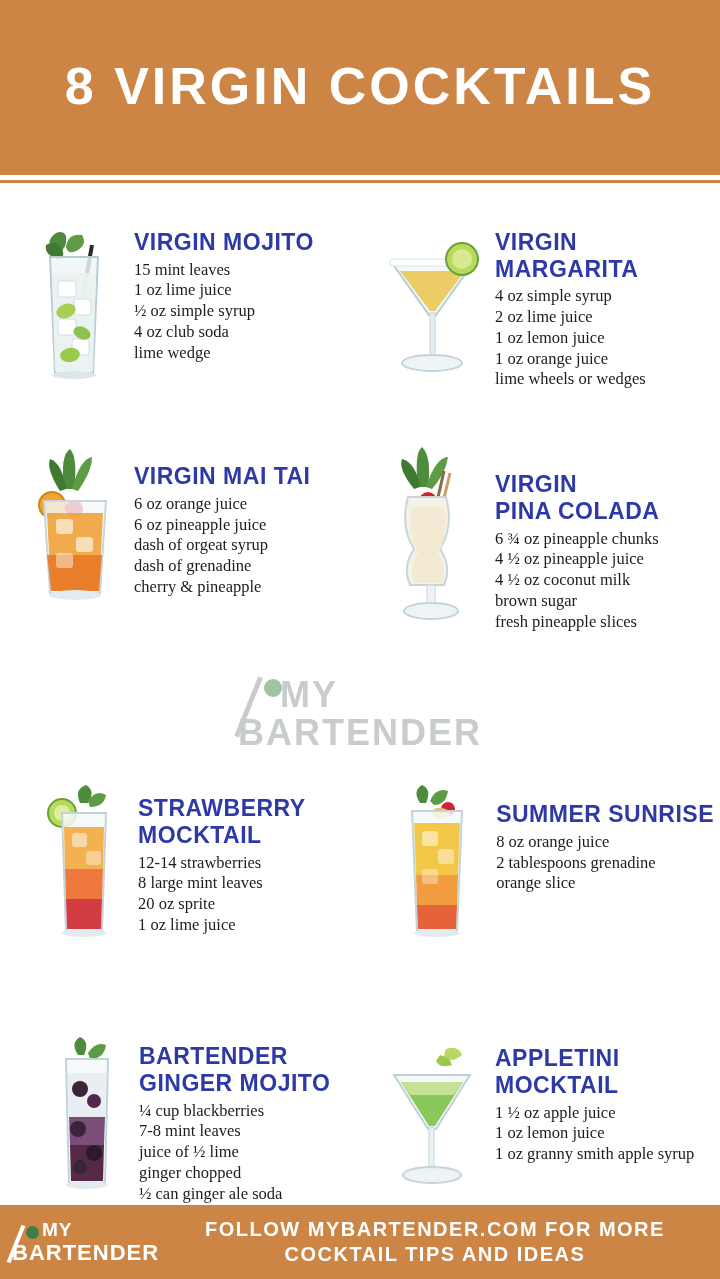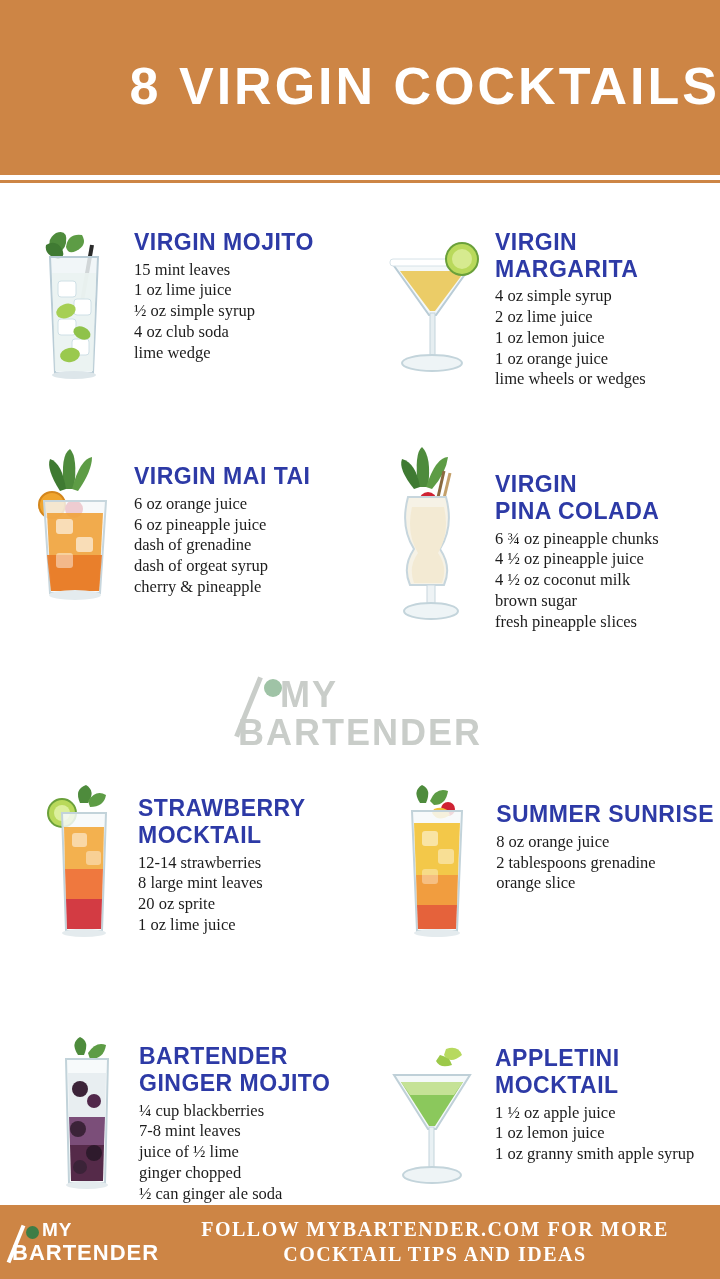--- a/index.html
+++ b/index.html
@@ -15,21 +15,21 @@
     position: relative;
   }
 
   
   .header {
     width: 720px;
     height: 172px;
     background: #cd8545;
     display: flex;
     align-items: center;
-    justify-content: flex-end;
+    justify-content: center;
     box-sizing: border-box;
   }
   .header-title {
     font-family: "Liberation Sans", sans-serif;
     font-weight: bold;
     font-size: 52px;
     letter-spacing: 3px;
     color: #ffffff;
     text-align: center;
     line-height: 1;
@@ -190,21 +190,21 @@
     top: 6px;
     width: 13px;
     height: 13px;
     border-radius: 50%;
     background: #3e7d46;
   }
   .footer-text {
     flex: 1;
     text-align: center;
     color: #ffffff;
-    font-family: Liberation Serif, serif;
+    font-family: Liberation Sans, sans-serif;
     font-weight: bold;
     font-size: 20px;
     letter-spacing: 1.5px;
     line-height: 1.25;
     padding-right: 20px;
   }
 
   svg { display: block; }
 </style>
 </head>
@@ -316,22 +316,22 @@
           <ellipse cx="61" cy="150" rx="26" ry="5" fill="#e4ebee"></ellipse>
         </svg>
       </div>
       <div class="text-wrap" style="padding-top:18px;">
         <div class="recipe-title">
           <div>VIRGIN MAI TAI</div>
         </div>
         <div class="ingredients">
           <div>6 oz orange juice</div>
           <div>6 oz pineapple juice</div>
+          <div>dash of orgeat syrup</div>
           <div>dash of grenadine</div>
-          <div>dash of orgeat syrup</div>
           <div>cherry &amp; pineapple</div>
         </div>
       </div>
     </div>
 
     <div class="cell cell-right">
       <div class="glass-wrap">
         <svg width="125" height="190" viewBox="0 0 125 190">
 
           <path d="M48 42 q-4 -34 4 -40 q10 10 6 40z" fill="#4e8b3c"></path>

